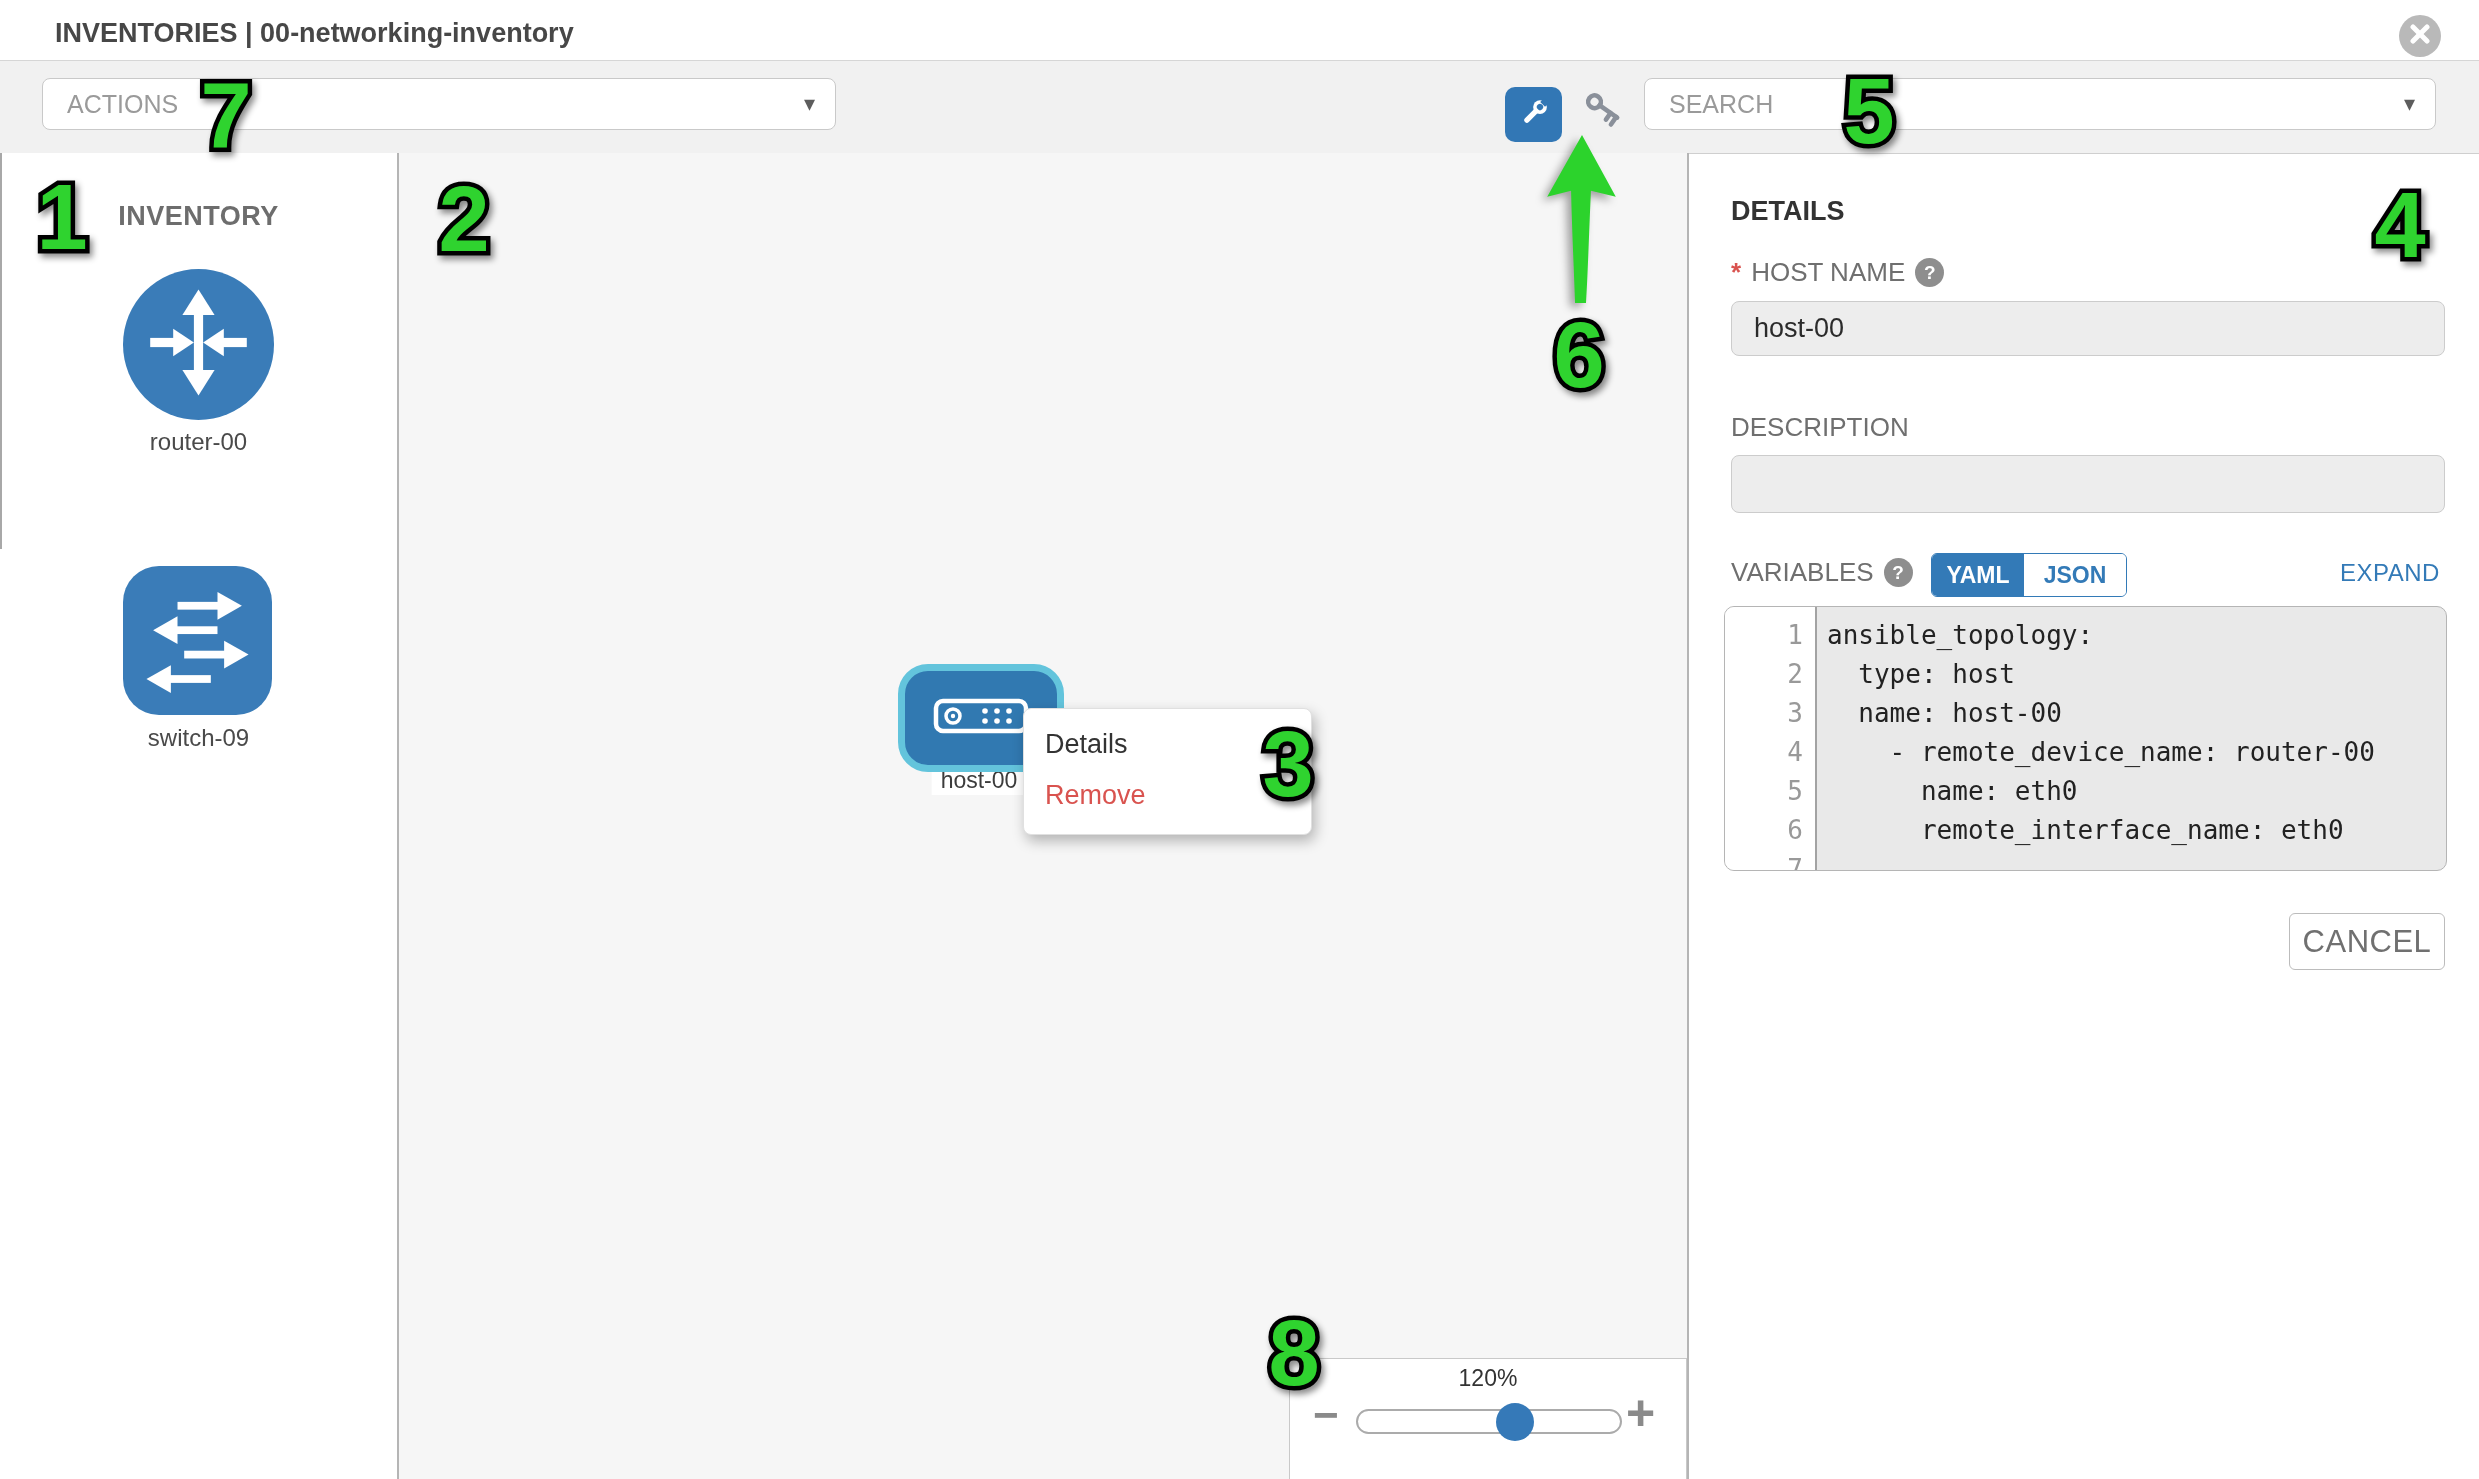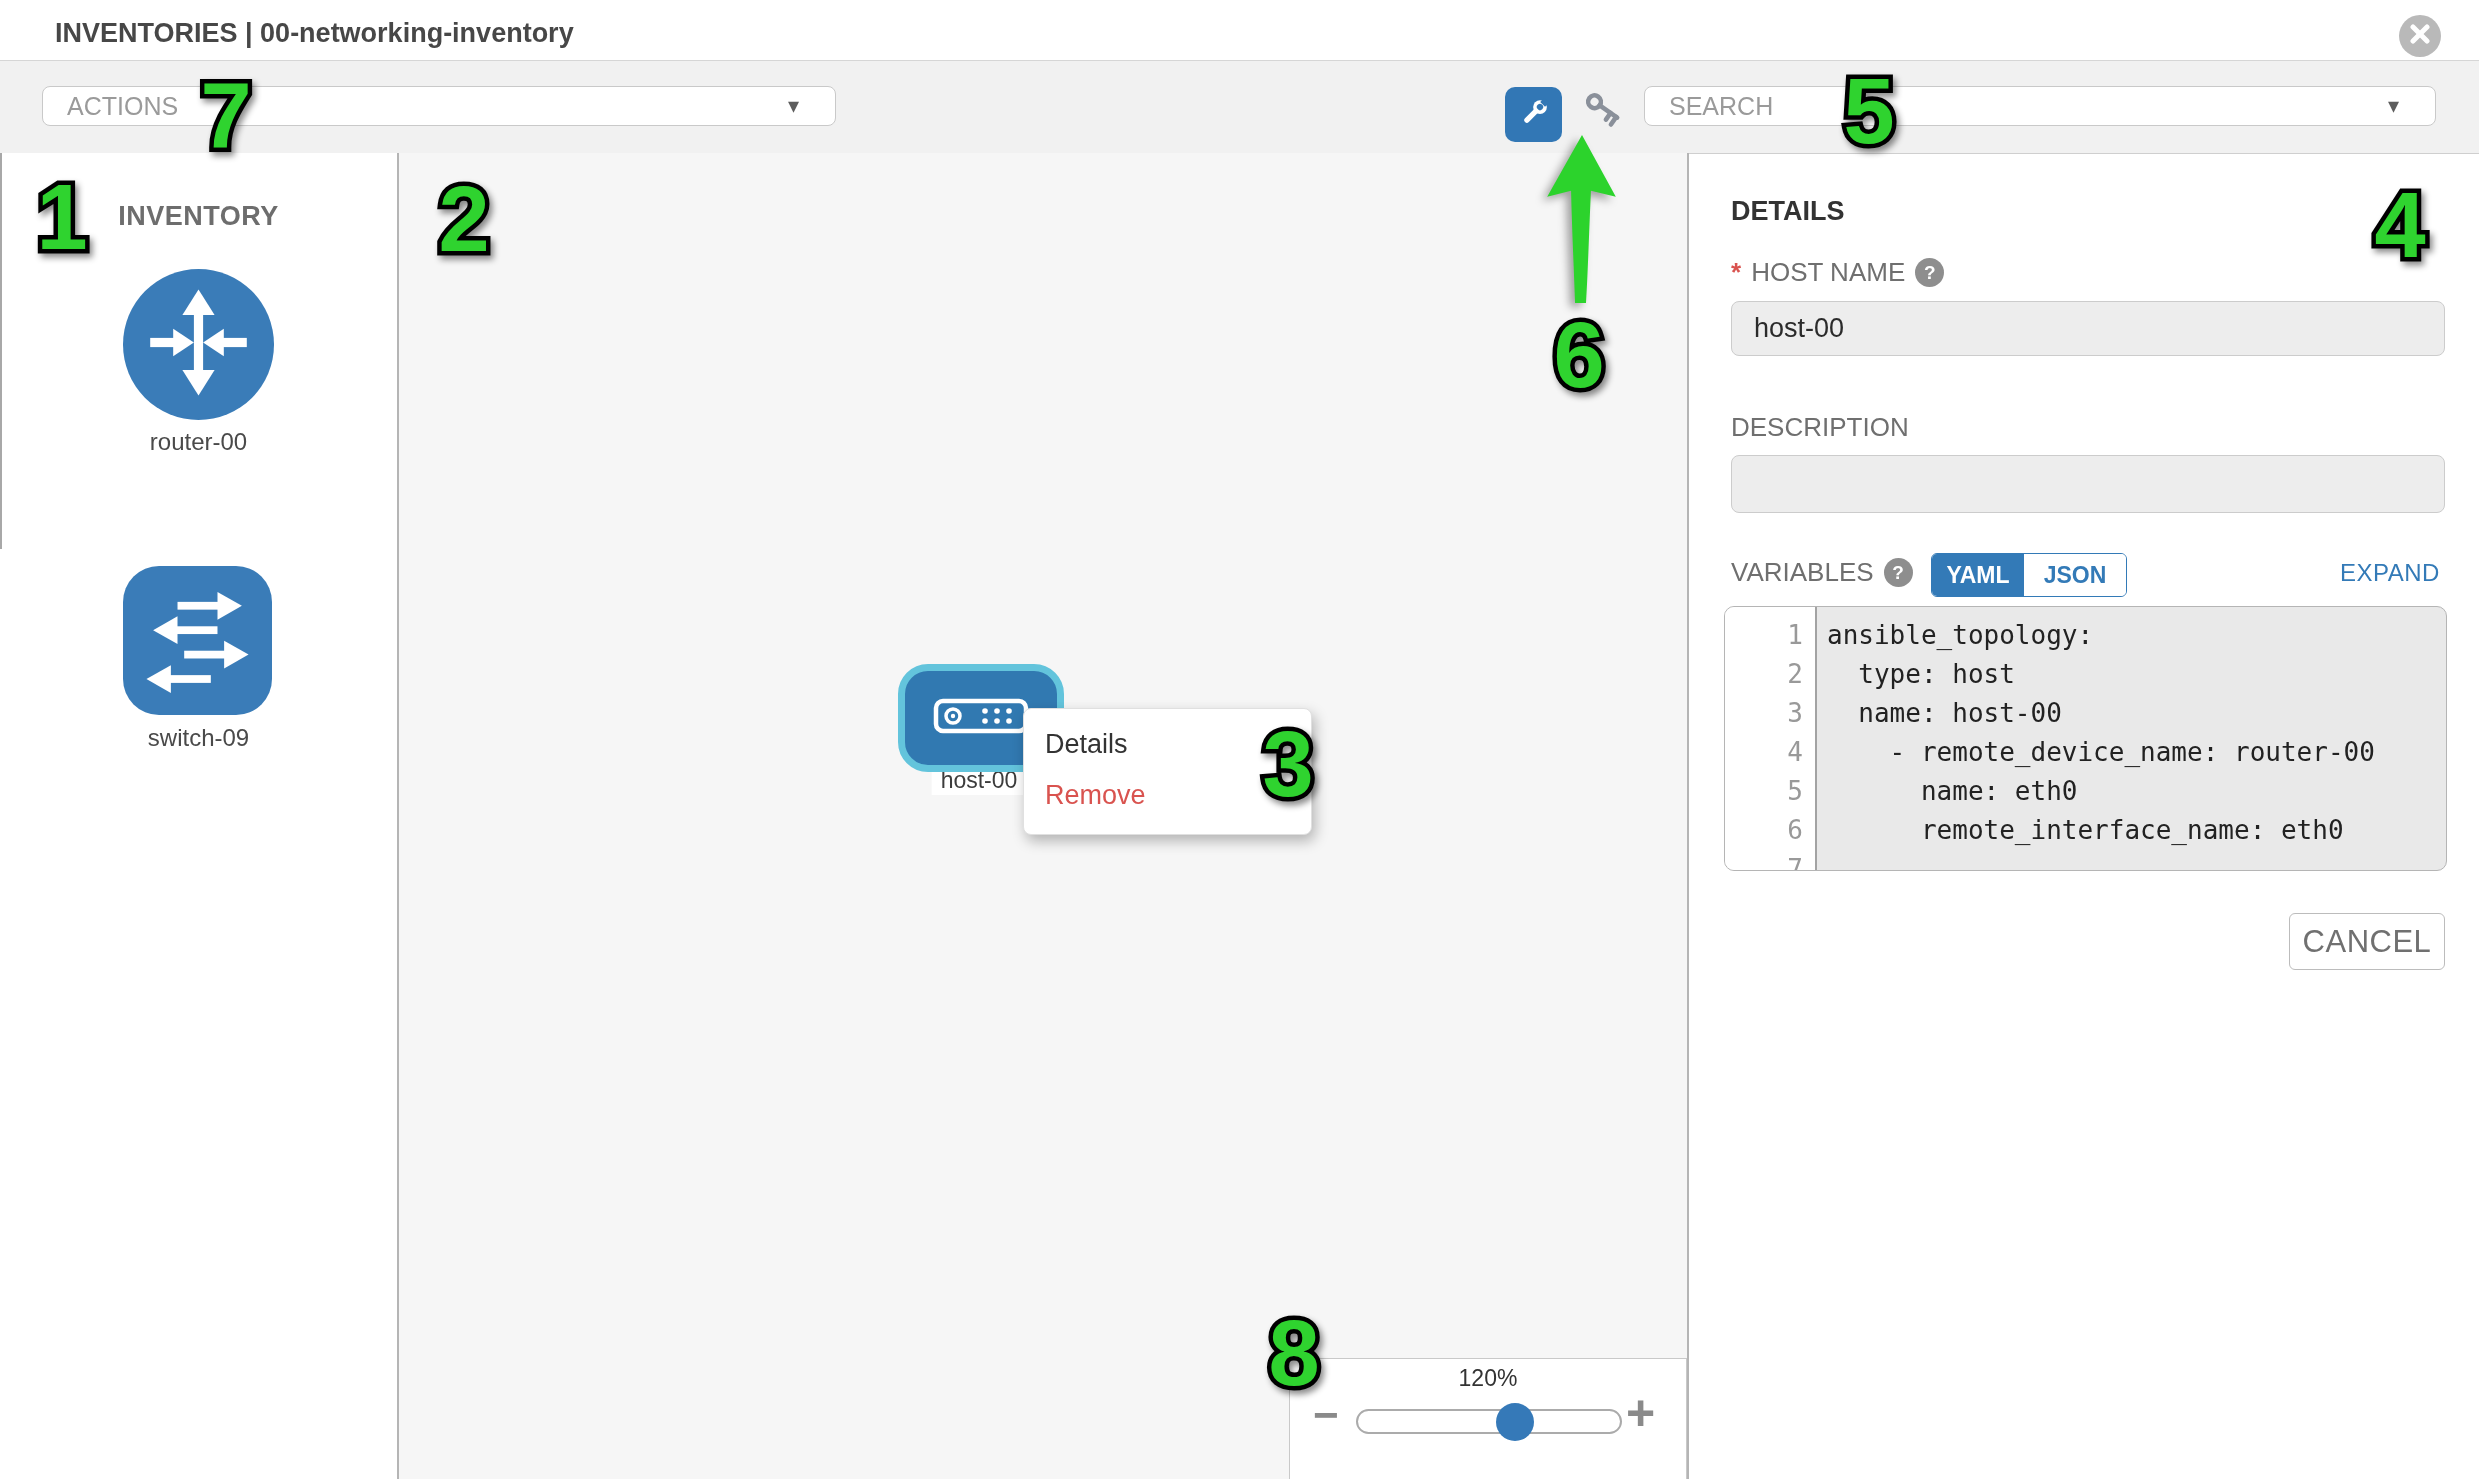--- a/index.html
+++ b/index.html
@@ -11,23 +11,23 @@
   .abs { position:absolute; }
 
   
   .page-title { left:55px; top:18px; font-size:27px; font-weight:bold; color:#474747; }
   .close-btn { left:2399px; top:15px; width:42px; height:42px; border-radius:50%;
                background:#b9b9b9; display:flex; align-items:center; justify-content:center; cursor:pointer; }
 
   
   .toolbar { left:0; top:60px; width:2480px; height:94px; background:#f1f1f1;
              border-top:1px solid #d6d6d6; border-bottom:1px solid #cfcfcf; }
-  .select-box { top:86px; height:40px; background:#fff; border:1px solid #c9c9c9; border-radius:8px;
+  .select-box { top:78px; height:52px; background:#fff; border:1px solid #c9c9c9; border-radius:8px;
                 display:flex; align-items:center; justify-content:space-between;
-                padding:0 36px 0 24px; font-size:25px; color:#9a9a9a; cursor:pointer; }
+                padding:0 20px 0 24px; font-size:25px; color:#9a9a9a; cursor:pointer; }
   .select-actions { left:42px;  width:794px; }
   .select-search  { left:1644px; width:792px; }
   .caret { font-size:22px; color:#5d5d5d; }
   .wrench-btn { left:1505px; top:87px; width:57px; height:55px; background:#3277b5;
                 border-radius:10px; display:flex; align-items:center; justify-content:center; cursor:pointer; }
   .key-btn { left:1576px; top:92px; width:48px; height:48px; display:flex;
              align-items:center; justify-content:center; cursor:pointer; }
 
   
   .sidebar-bg   { left:0; top:153px; width:397px; height:1326px; background:#fff; }

